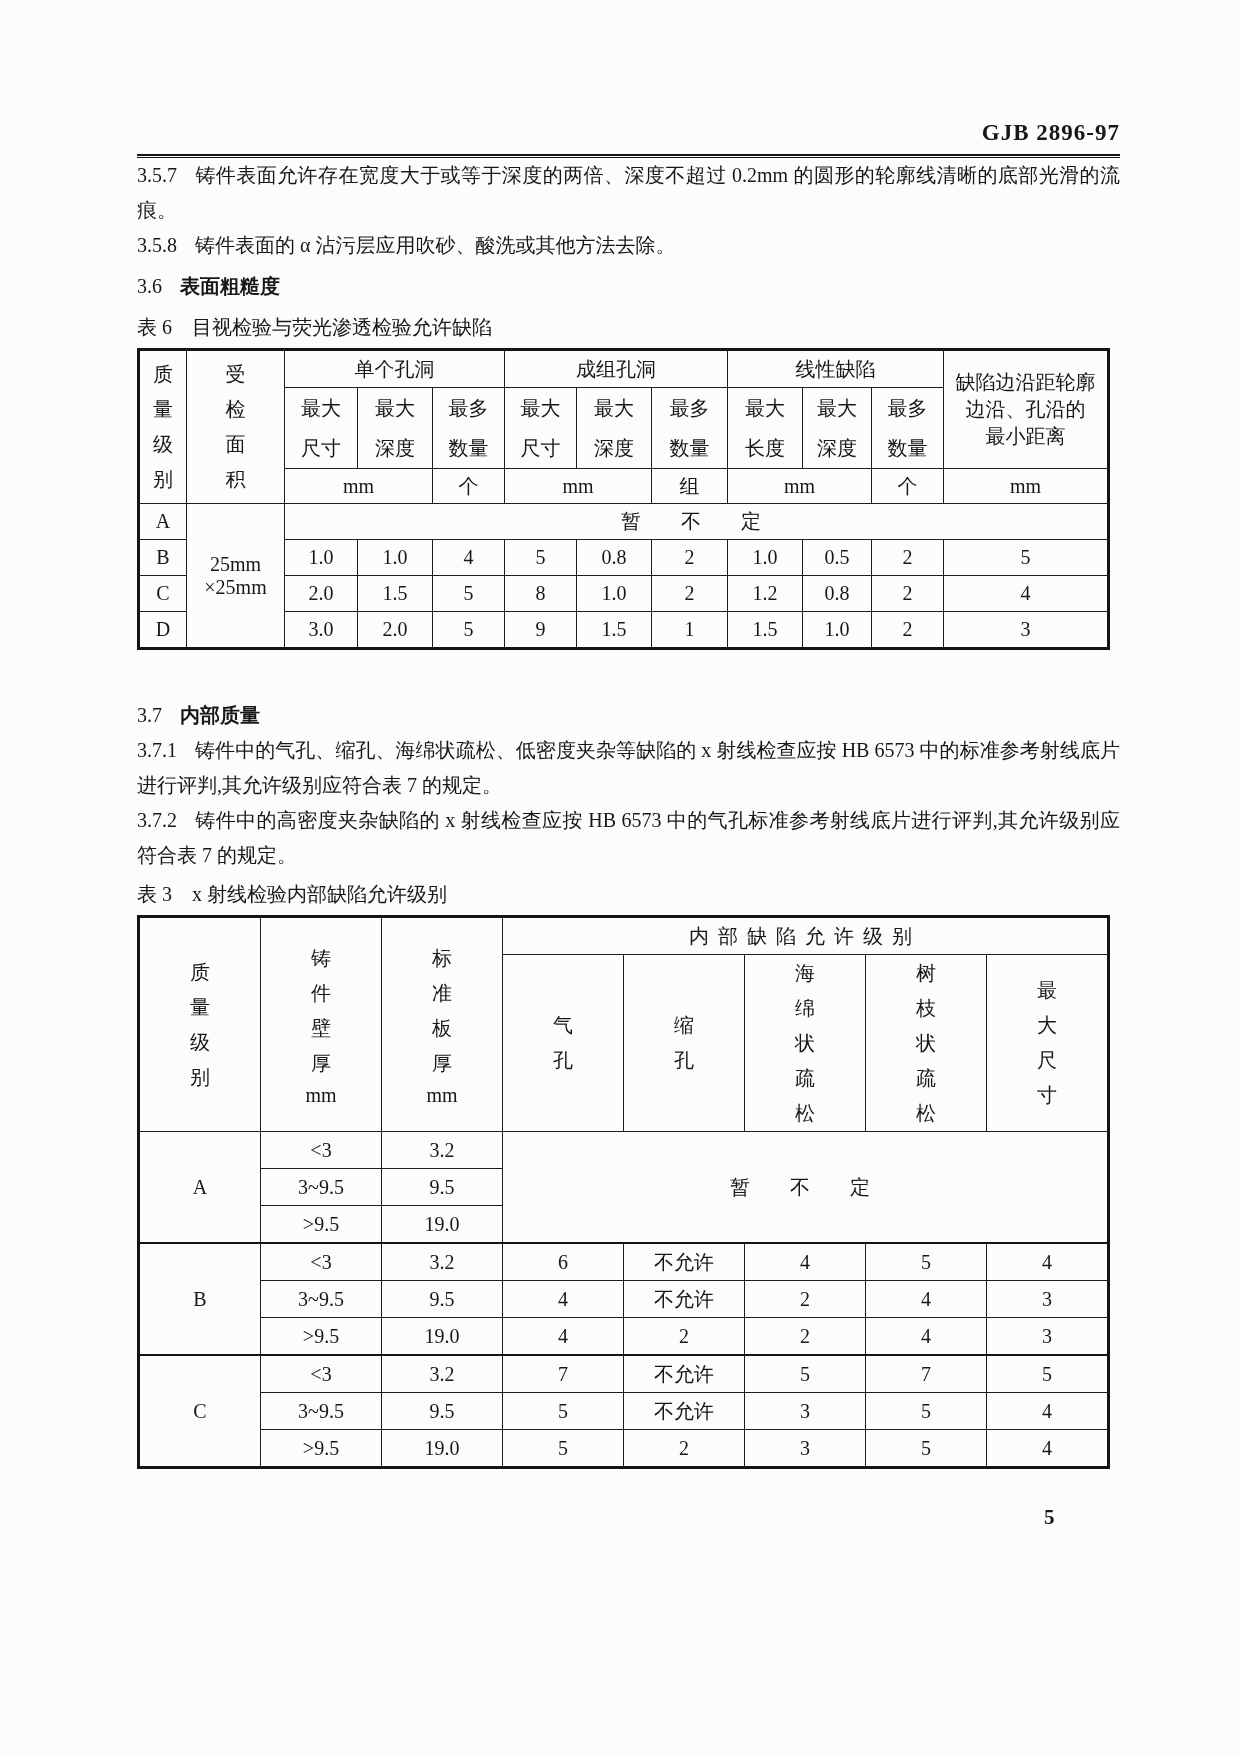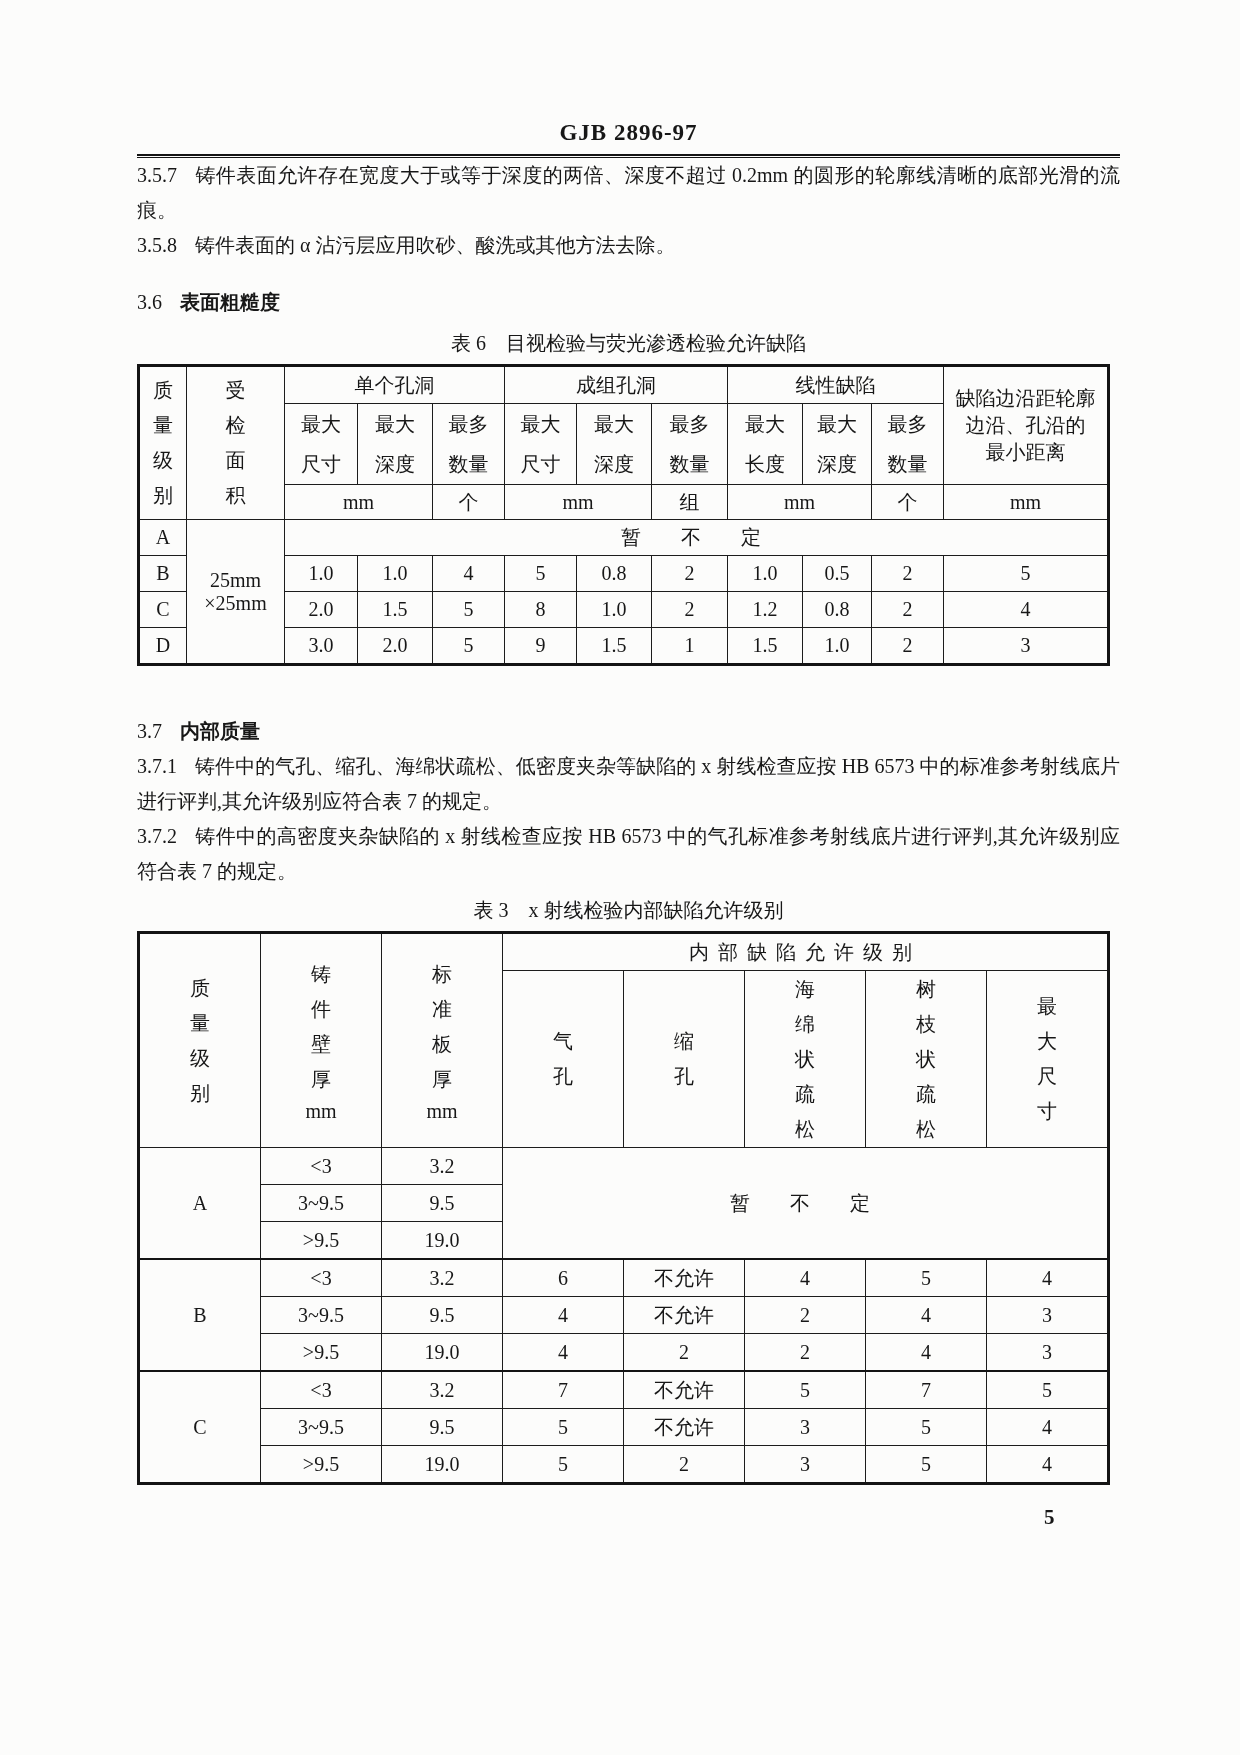--- a/index.html
+++ b/index.html
@@ -8,41 +8,41 @@
     width:1240px; height:1755px;
     background:#fcfcfb;
     font-family:"Liberation Serif","DejaVu Serif",serif;
     color:#171717;
     overflow:hidden;
   }
   .content { position:absolute; left:137px; top:0; width:983px; }
 
   .doc-title {
     margin-top:120px;
-    text-align:center;
+    text-align:right;
     font-size:23px; font-weight:bold;
     letter-spacing:1px;
   }
   .rule {
     margin-top:8px;
     height:1px;
     border-top:2.5px solid #141414;
     border-bottom:1.5px solid #141414;
   }
 
   p.para { margin:0; font-size:20px; line-height:35px; text-align:justify; }
   .p357 { margin-top:13px; }
   .p358 { margin-top:2px; }
   .num { font-weight:normal; padding-right:0.9em; }
   .heading { margin:0; font-size:20px; font-weight:bold; line-height:35px; }
-  .h36 { margin-top:22px; }
+  .h36 { margin-top:6px; }
   .h37 { margin-top:48px; }
   .indent { text-indent:2em; }
 
-  .tbl-caption { margin:0; text-align:center; font-size:20px; line-height:34px; }
+  .tbl-caption { margin:0; text-align:left; font-size:20px; line-height:34px; }
   .cap6 { margin-top:6px; }
   .cap7 { margin-top:4px; }
 
   table.tbl {
     border-collapse:collapse;
     table-layout:fixed;
     width:970px;
     margin-top:4px;
     font-size:20px;
   }

